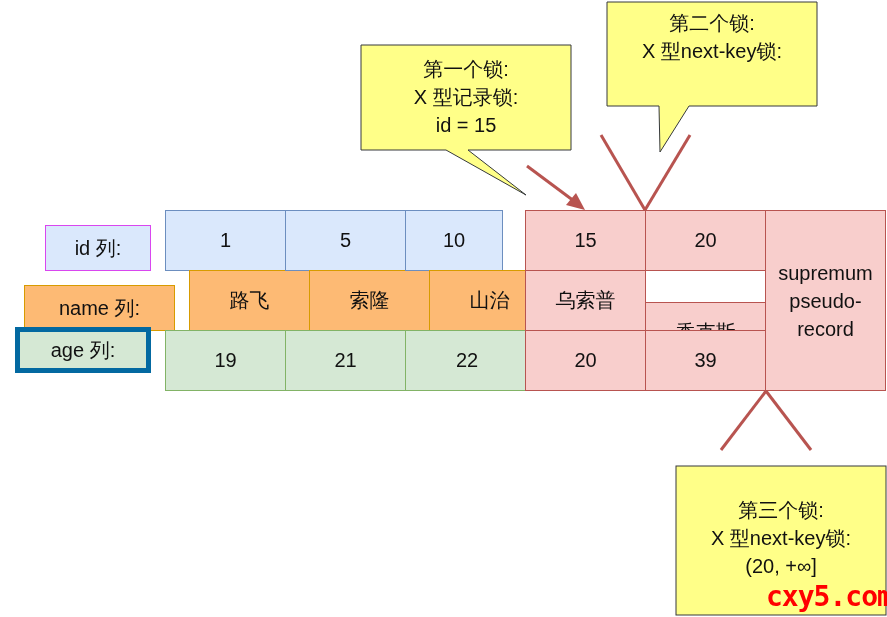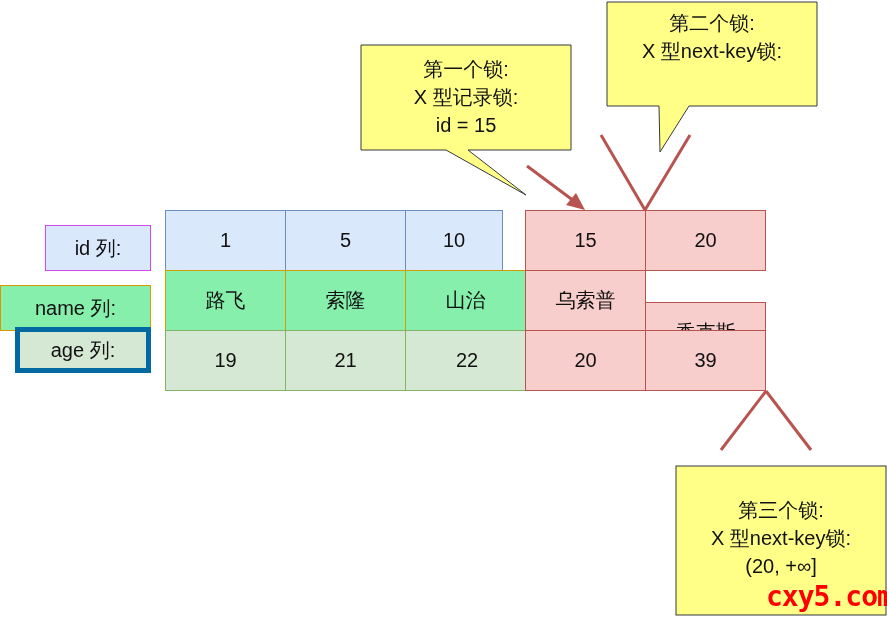--- a/index.html
+++ b/index.html
@@ -2,21 +2,21 @@
 <html><head>
 <meta charset="utf-8">
 <style>
   html, body { margin: 0; padding: 0; background: #ffffff; }
   body { width: 887px; height: 617px; position: relative; overflow: hidden;
          font-family: "Liberation Sans", "DejaVu Sans", sans-serif; color: #111; }
   .abs { position: absolute; box-sizing: border-box; }
   .label { display: flex; align-items: center; justify-content: center; font-size: 20px; }
   .cell { display: flex; align-items: center; justify-content: center; font-size: 20px; border-style: solid; border-width: 1px; }
   .blue   { background: #dae8fc; border-color: #6c8ebf; }
-  .orange { background: #86efac; border-color: #d79b00; }
+  .orange { background: #fdba74; border-color: #d79b00; margin-left: 24px; }
   .green  { background: #d5e8d4; border-color: #82b366; }
   .red    { background: #f8cecc; border-color: #b85450; }
   .callout-text { position: absolute; text-align: center; font-size: 20px; line-height: 28px; white-space: nowrap; }
   .watermark { color: #ff0000; font-family: "DejaVu Sans Mono", "Liberation Mono", monospace;
                font-weight: bold; font-size: 28px; letter-spacing: -1px; }
   svg.overlay { position: absolute; left: 0; top: 0; pointer-events: none; }
 </style>
 </head>
 <body>
 
@@ -75,20 +75,25 @@
   <div class="abs cell red" style="left:480px;top:0;width:121px;height:61px;">
       <span>20</span>
     </div>
   <div class="abs cell red" style="left:480px;top:60px;width:121px;height:61px;margin-top:32px;">
       <span>香克斯</span>
     </div>
   <div class="abs cell red" style="left:480px;top:120px;width:121px;height:61px;">
       <span>39</span>
     </div>
 
+  <div class="abs cell red" style="left:600px;top:0;width:121px;height:181px;flex-direction:column;line-height:28px;">
+    <span>supremum</span>
+    <span>pseudo-</span>
+    <span>record</span>
+  </div>
 </div>
 
 <svg class="overlay" width="887" height="617" viewBox="0 0 887 617">
 
   <path d="M361,45 L571,45 L571,150 L468,150 L526,195 L446,150 L361,150 Z" fill="#ffff88" stroke="#36393d" stroke-width="1"></path>
 
   <path d="M607,2 L817,2 L817,106 L689,106 L660,152 L659,106 L607,106 Z" fill="#ffff88" stroke="#36393d" stroke-width="1"></path>
 
   <rect x="676" y="466" width="210" height="149" fill="#ffff88" stroke="#36393d" stroke-width="1"></rect>
 

